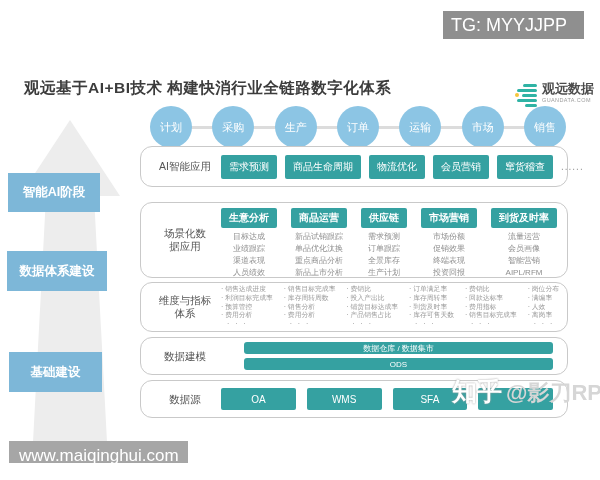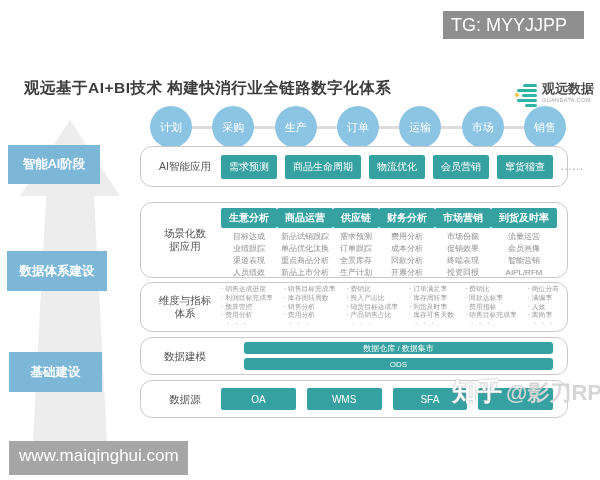--- a/index.html
+++ b/index.html
@@ -2,21 +2,21 @@
 <html><head>
 <meta charset="utf-8">
 <style>
   html,body{margin:0;padding:0;background:#fff;}
   body{width:600px;height:480px;position:relative;overflow:hidden;
        font-family:"Liberation Sans","DejaVu Sans",sans-serif;color:#4a4a4a;}
 
   
   .tg-box{position:absolute;left:443px;top:11px;width:141px;height:28px;background:#8f8f8f;
           color:#fff;font-size:18px;line-height:28px;padding-left:8px;box-sizing:border-box;}
-  .site-bar{position:absolute;left:9px;top:441px;width:179px;height:34px;background:#a6a6a6;
+  .site-bar{position:absolute;left:9px;top:441px;width:179px;height:22px;background:#a6a6a6;
             color:#fff;font-size:17px;line-height:30px;padding-left:10px;box-sizing:border-box;}
   .zhihu-mark{position:absolute;left:452px;top:375px;white-space:nowrap;z-index:9;}
   .zhihu-mark .z1{font-size:25px;font-weight:bold;color:#fff;text-shadow:0 0 2px #9a9a9a;}
   .zhihu-mark .z2{font-size:22px;font-weight:bold;color:#d6d6d6;margin-left:4px;}
 
   
   .title{position:absolute;left:24px;top:78px;font-size:15.5px;font-weight:bold;color:#3c3c3c;letter-spacing:.5px;}
   .logo{position:absolute;right:6px;top:82px;display:flex;align-items:flex-start;}
   .logo-icon{width:22px;height:26px;margin-right:5px;display:flex;flex-direction:column;align-items:flex-end;gap:2px;padding-top:2px;position:relative;}
   .logo-icon i{display:block;background:#2fb3a4;height:3px;border-radius:1.5px;}
@@ -29,21 +29,21 @@
   .proc{position:absolute;left:150px;top:106px;width:416px;height:44px;}
   .proc-line{position:absolute;left:16px;right:16px;top:20px;height:3px;background:#dcdcdc;}
   .proc-row{position:relative;display:flex;justify-content:space-between;}
   .circle{width:42px;height:42px;border-radius:50%;background:#8cc5e4;color:#fff;font-size:11px;
           display:flex;align-items:center;justify-content:center;}
 
   
   .arrow-svg{position:absolute;left:12px;top:118px;}
   .stage{position:absolute;background:#7db7d8;color:#fff;font-weight:bold;font-size:12.5px;
          display:flex;align-items:center;justify-content:center;}
-  .stage.s0{left:8px;top:145px;width:92px;height:39px;}
+  .stage.s0{left:8px;top:173px;width:92px;height:39px;}
   .stage.s1{left:7px;top:251px;width:100px;height:40px;}
   .stage.s2{left:9px;top:352px;width:93px;height:40px;}
 
   
   .panel{position:absolute;left:140px;width:428px;border:1px solid #c9c9c9;border-radius:12px;
          box-sizing:border-box;background:#fff;display:flex;align-items:center;}
   .row-label{color:#555;font-size:10.5px;text-align:center;flex:0 0 72px;line-height:13px;}
   .teal-chip{background:#35a1a1;color:#fff;border-radius:2px;}
 
   .p-ai{top:146px;height:41px;padding:8px 8px;}
@@ -146,27 +146,20 @@
       <div class="it">新品上市分析</div>
     </div>
     <div class="scn-col">
       <span class="teal-chip hdr">供应链</span>
       <div class="it">需求预测</div>
       <div class="it">订单跟踪</div>
       <div class="it">全景库存</div>
       <div class="it">生产计划</div>
     </div>
     <div class="scn-col">
-      <span class="teal-chip hdr">财务分析</span>
-      <div class="it">费用分析</div>
-      <div class="it">成本分析</div>
-      <div class="it">回款分析</div>
-      <div class="it">开票分析</div>
-    </div>
-    <div class="scn-col">
       <span class="teal-chip hdr">市场营销</span>
       <div class="it">市场份额</div>
       <div class="it">促销效果</div>
       <div class="it">终端表现</div>
       <div class="it">投资回报</div>
     </div>
     <div class="scn-col">
       <span class="teal-chip hdr">到货及时率</span>
       <div class="it">流量运营</div>
       <div class="it">会员画像</div>

